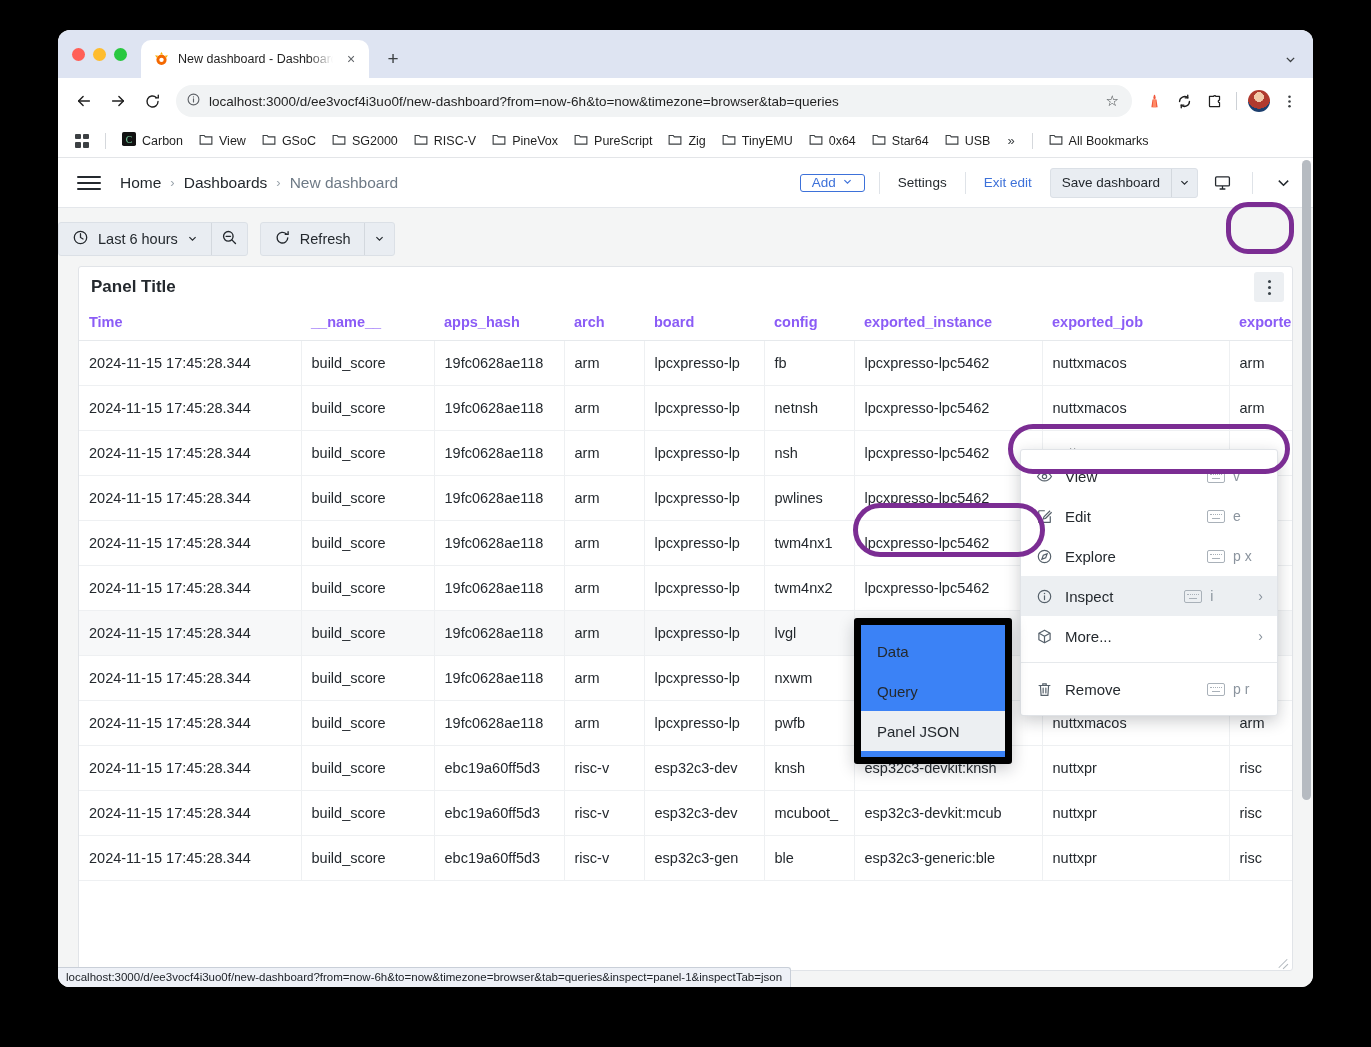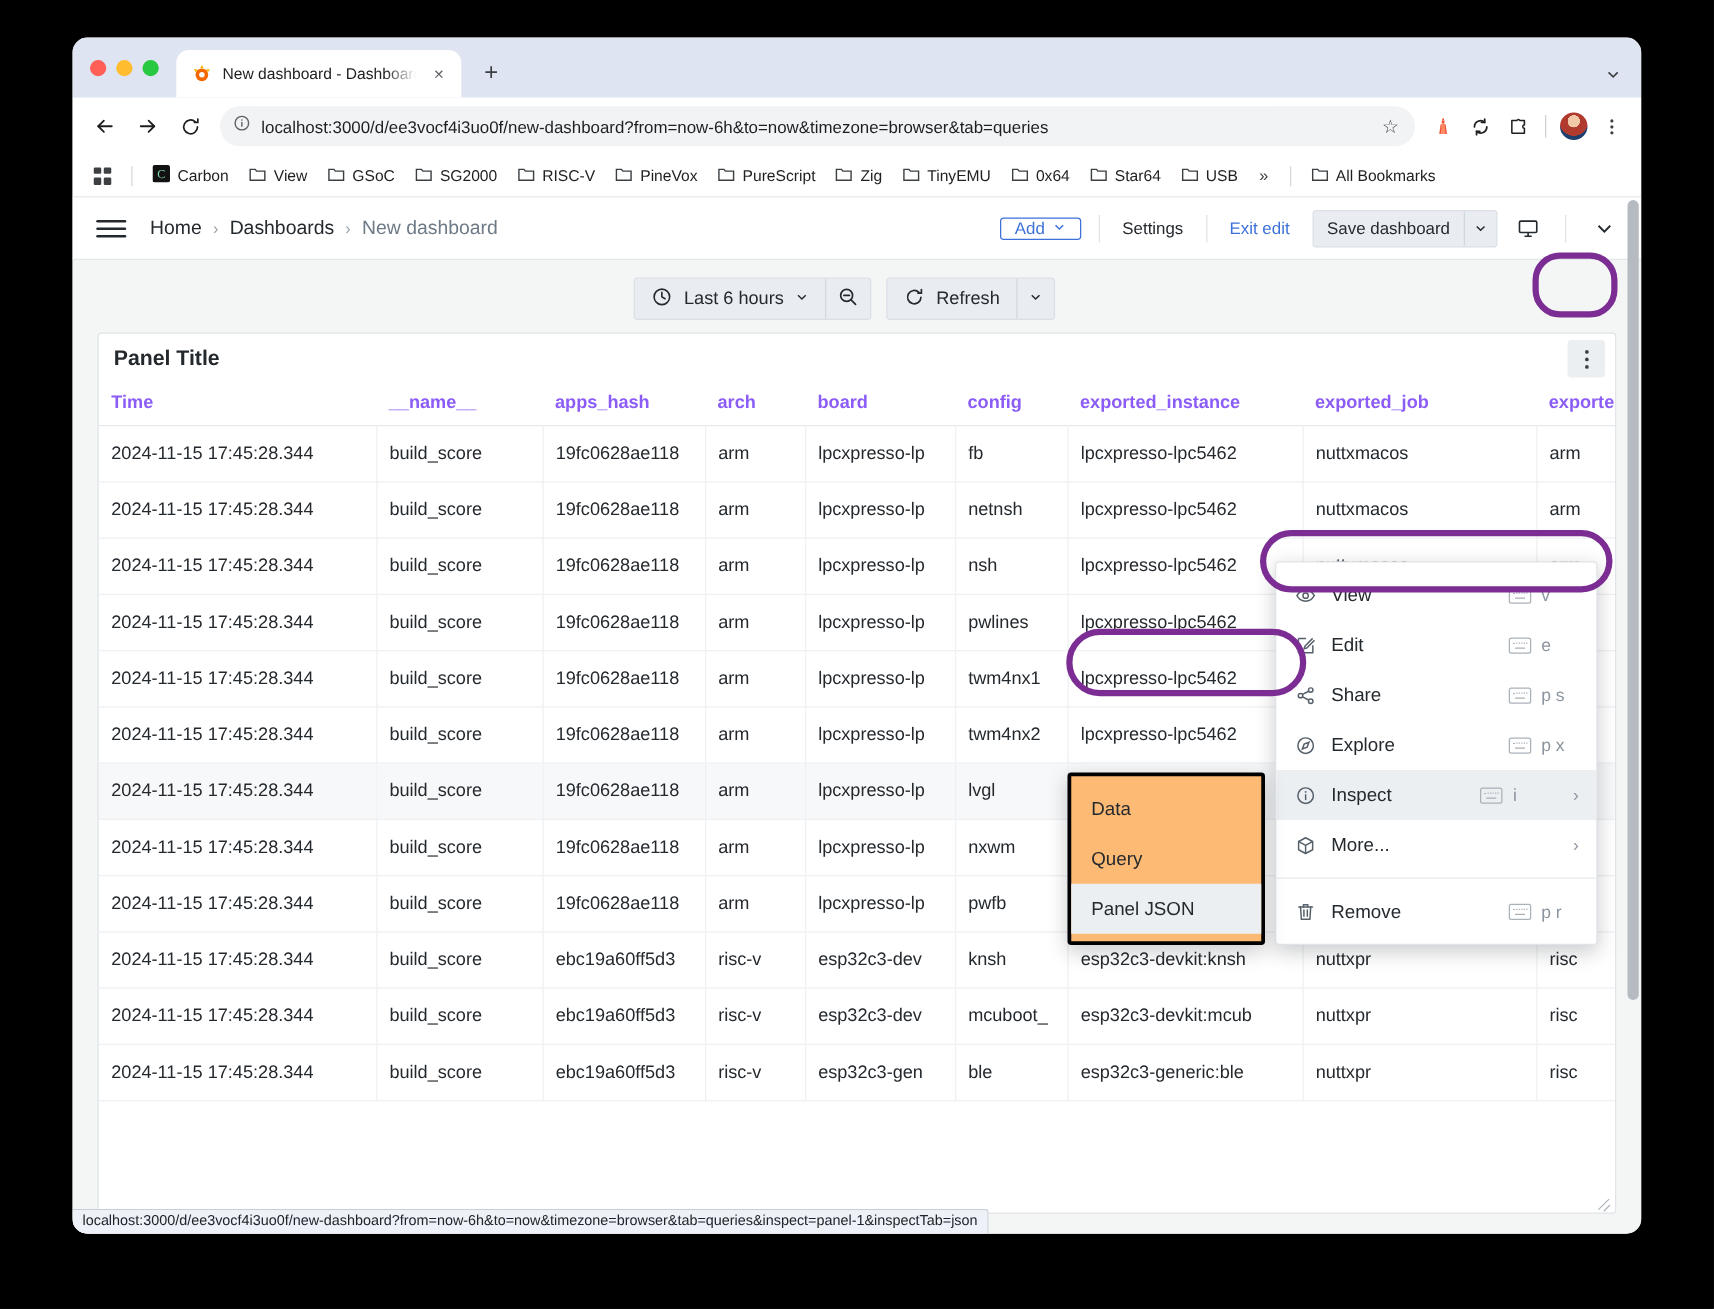--- a/index.html
+++ b/index.html
@@ -246,21 +246,21 @@
   }
   .icon-btn {
     width: 32px; height: 30px;
     display: flex; align-items: center; justify-content: center;
     color: #24292e;
   }
 
   
   .g-controls {
     display: flex;
-    justify-content: center;
+    justify-content: flex-start;
     align-items: center;
     padding: 14px 20px 10px 0;
     gap: 12px;
     flex: 0 0 auto;
   }
   .pill {
     background: #e9edf2;
     border: 1px solid #dbe0e6;
     border-radius: 3px;
     height: 34px;
@@ -385,22 +385,22 @@
   .kbd::after {
     content: "";
     position: absolute; left: 4px; bottom: 3px; right: 4px;
     border-top: 1px solid #a9b1b9;
   }
   .ctx-arrow { color: #8b949e; font-size: 14px; margin-left: 6px; }
   .ctx-divider { height: 1px; background: #e6e9ec; margin: 6px 0; }
 
   .submenu {
     position: absolute;
-    background: #fdba74;
-    border: 3px solid #000000;
+    background: #3b82f6;
+    border: 7px solid #000000;
     border-radius: 3px;
     box-shadow: 0 5px 16px rgba(20,25,30,0.22);
     padding: 6px 0;
     z-index: 50;
     min-width: 158px;
   }
   .sub-item {
     height: 40px;
     display: flex; align-items: center;
     padding: 0 16px;
@@ -963,35 +963,20 @@
               <path d="M16.6 3.2 L9.3 10.5 L8.6 13 L11.1 12.3 L18.4 5"></path>
             </svg>
           </span>
           <span class="ctx-label">Edit</span>
           <span class="ctx-short">
             <span class="kbd"></span>
             <span>e</span>
           </span>
         </div>
 
-        <div class="ctx-item">
-          <span class="ctx-ico">
-            <svg width="17" height="17" viewBox="0 0 20 20" fill="none" stroke="#55606a" stroke-width="1.4">
-              <circle cx="14.8" cy="4.8" r="2.1"></circle>
-                <circle cx="14.8" cy="15.2" r="2.1"></circle>
-                <circle cx="5.2" cy="10" r="2.1"></circle>
-              <path d="M7.1 8.9 L12.9 5.9 M7.1 11.1 L12.9 14.1"></path>
-            </svg>
-          </span>
-          <span class="ctx-label">Share</span>
-          <span class="ctx-short">
-            <span class="kbd"></span>
-            <span>p s</span>
-          </span>
-        </div>
 
         <div class="ctx-item">
           <span class="ctx-ico">
             <svg width="17" height="17" viewBox="0 0 20 20" fill="none" stroke="#55606a" stroke-width="1.4">
               <circle cx="10" cy="10" r="7.3"></circle>
               <path d="M13.1 6.9 L11.4 11.4 L6.9 13.1 L8.6 8.6 Z"></path>
             </svg>
           </span>
           <span class="ctx-label">Explore</span>
           <span class="ctx-short">

